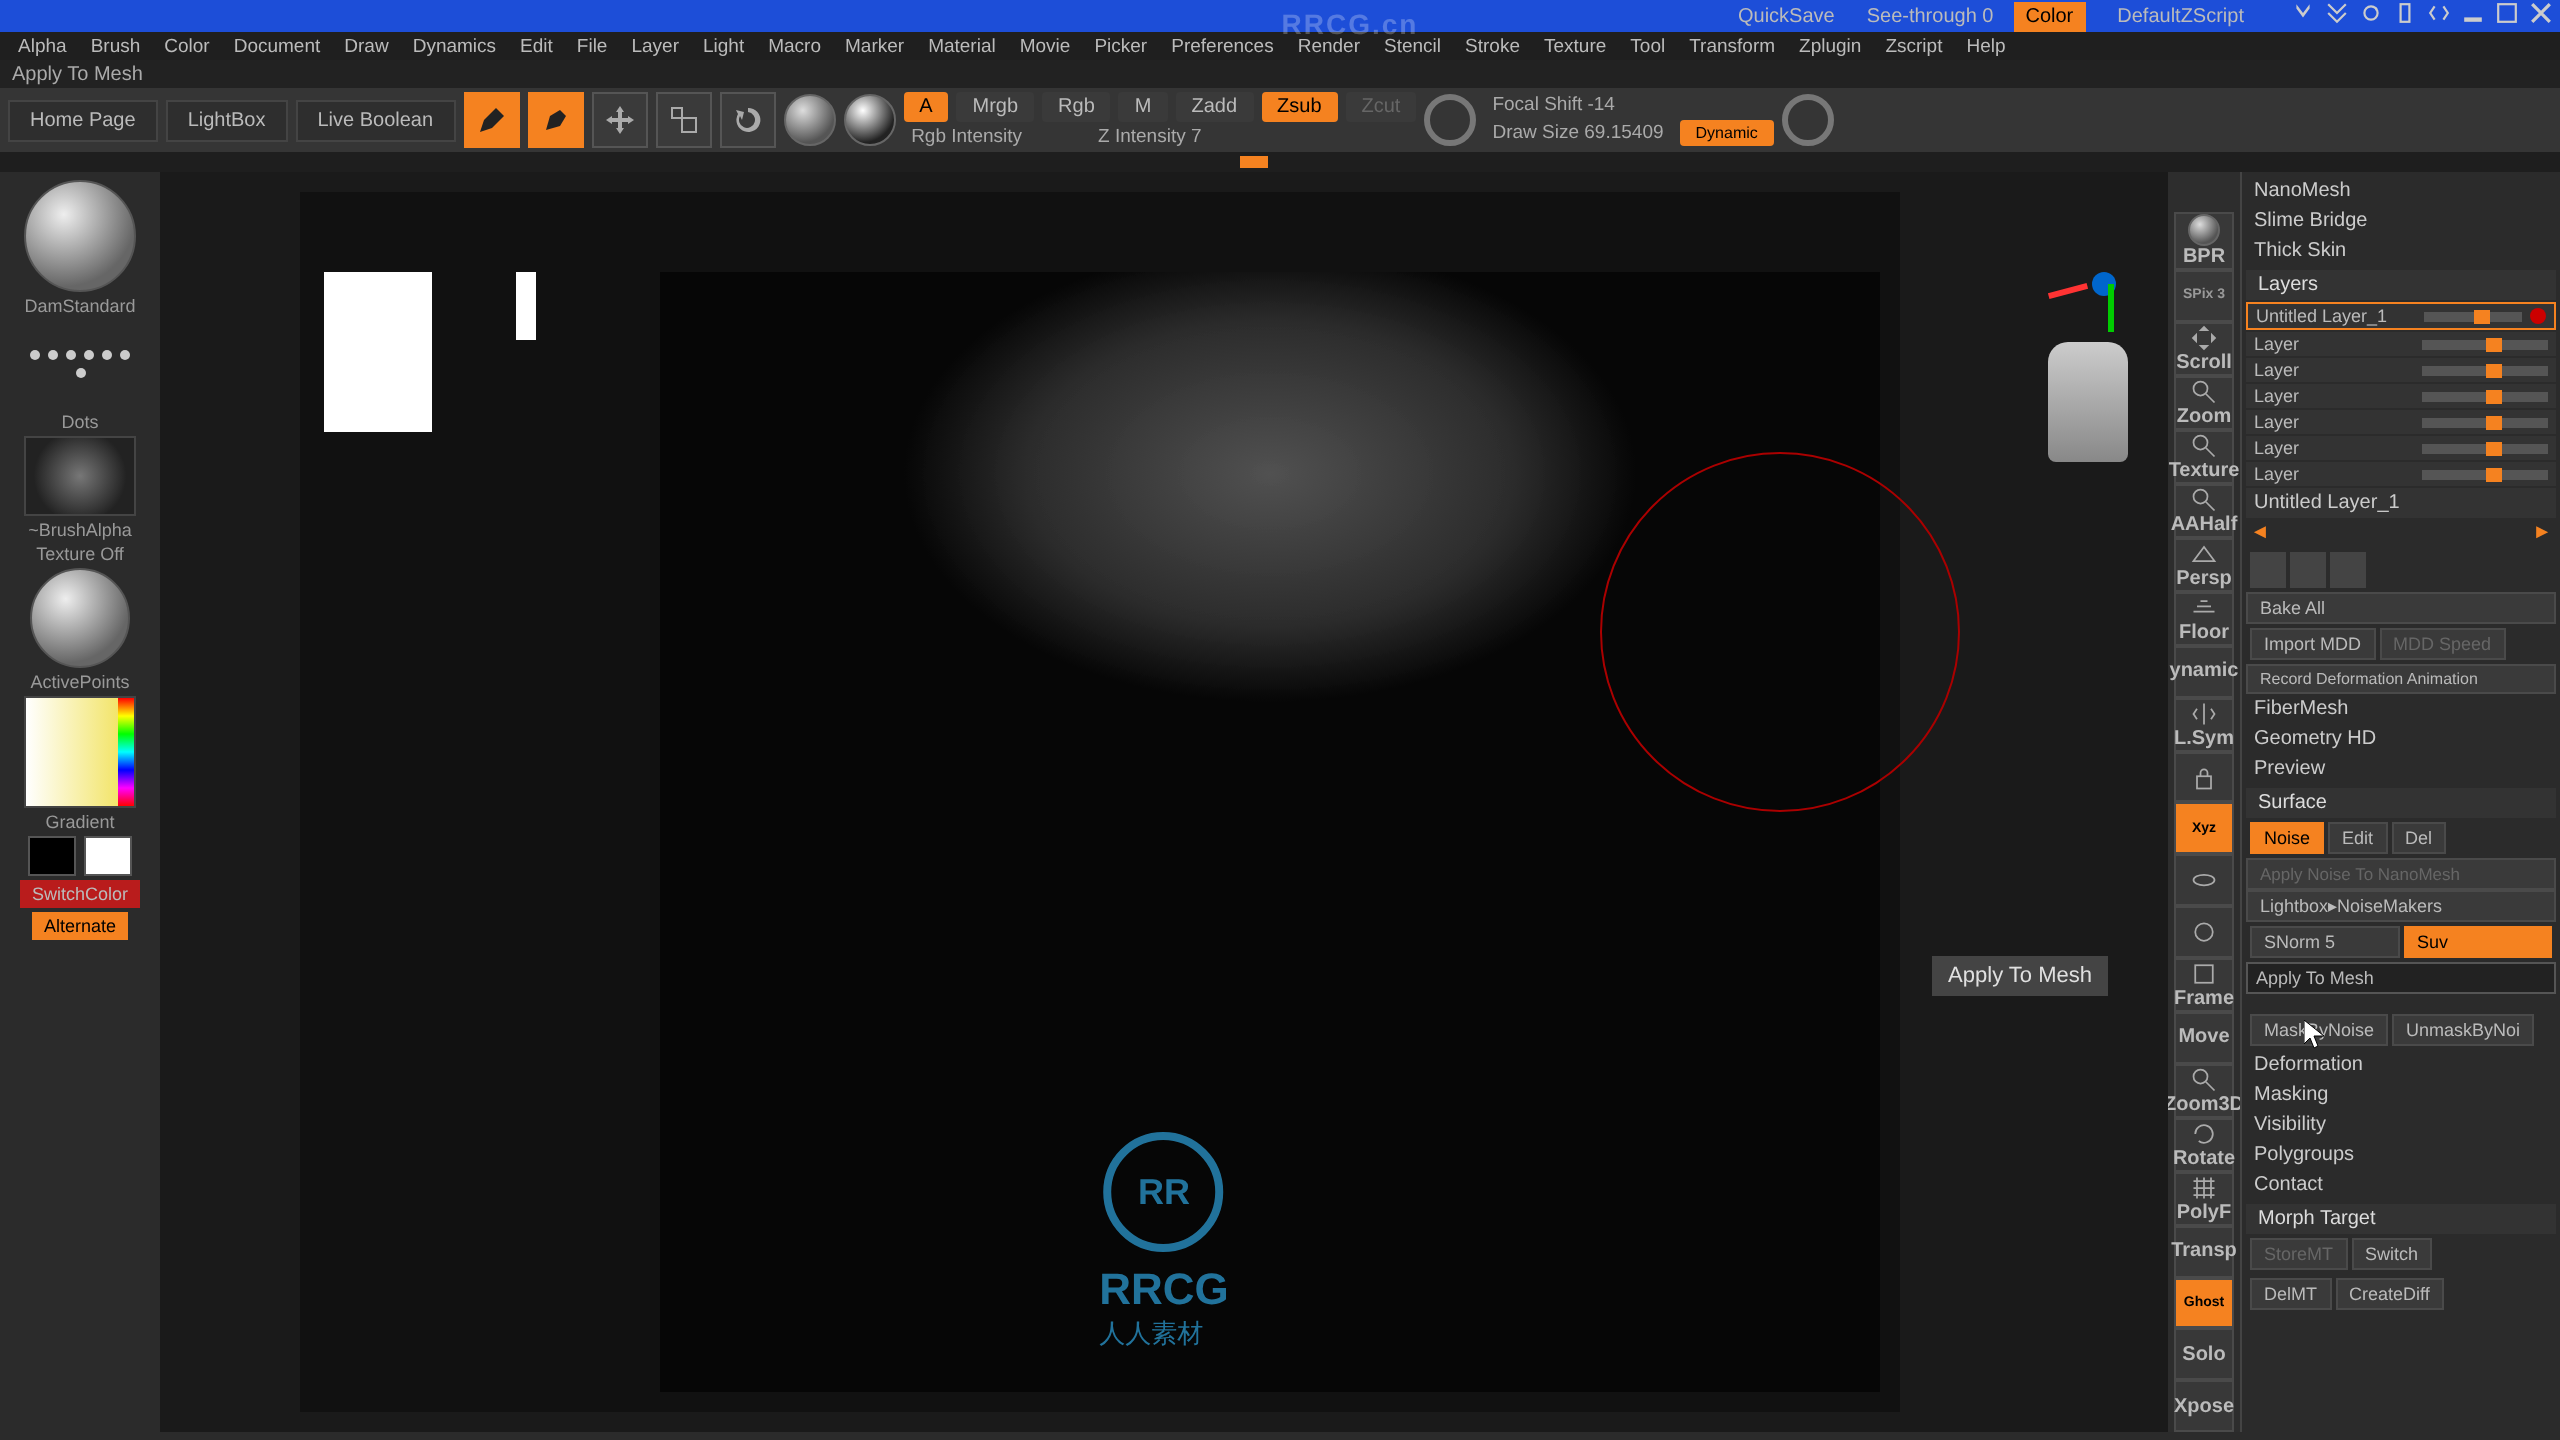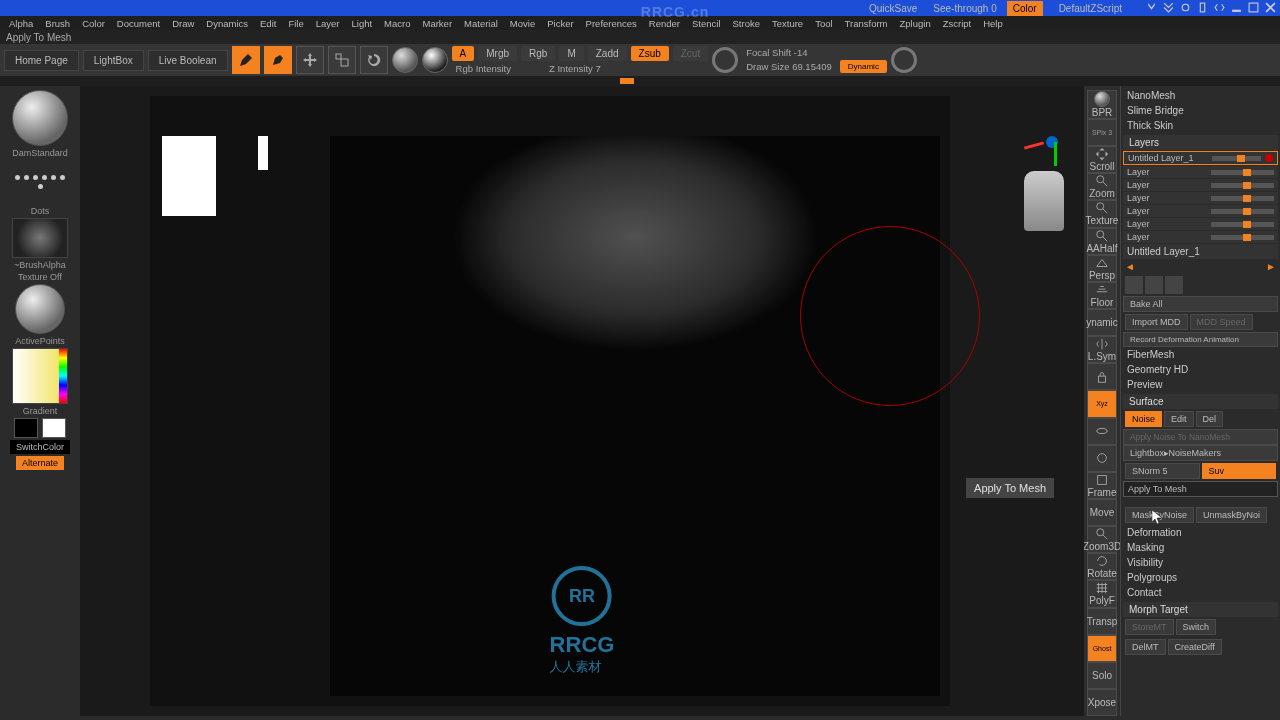--- a/index.html
+++ b/index.html
@@ -44,37 +44,37 @@
 .left-col { width: 80px; background: #2b2b2b; display: flex; flex-direction: column; align-items: center; padding-top: 4px; gap: 2px; }
 .left-col .swatch-big { width: 56px; height: 56px; border-radius: 50%; background: radial-gradient(circle at 35% 30%, #eee, #666 70%); border: 1px solid #555; }
 .left-col .lbl { font-size: 9px; color: #999; }
 .left-col .dots { width: 56px; height: 44px; display: flex; flex-wrap: wrap; justify-content: center; align-content: center; gap: 4px; }
 .left-col .dots .d { width: 5px; height: 5px; border-radius: 50%; background: #ccc; }
 .left-col .alpha-prev { width: 56px; height: 40px; background: radial-gradient(circle, #777 0%, #222 70%); border: 1px solid #444; }
 .color-picker { width: 56px; height: 56px; background: linear-gradient(to right, #fff, #f0e050); position: relative; border: 1px solid #444; }
 .hue { position: absolute; right: 0; top: 0; width: 8px; height: 100%; background: linear-gradient(to bottom, red, yellow, lime, cyan, blue, magenta, red); }
 .swatch-pair { display: flex; gap: 4px; }
 .sw { width: 24px; height: 20px; border: 1px solid #555; }
-.btn-sm { padding: 2px 6px; background: #000000; font-size: 9px; }
+.btn-sm { padding: 2px 6px; background: #b91c1c; font-size: 9px; }
 .btn-sm.orange { background: #f58220; color: #000; }
 
 .canvas { flex: 1; background: #1a1a1a; position: relative; }
 .model-area { position: absolute; left: 70px; top: 10px; width: 800px; height: 610px; background: #111; }
 .white-box { position: absolute; left: 12px; top: 40px; width: 54px; height: 80px; background: #fff; }
 .white-box2 { position: absolute; left: 108px; top: 40px; width: 10px; height: 34px; background: #fff; }
 .model-overlay { position: absolute; left: 180px; top: 40px; right: 10px; bottom: 10px; background: radial-gradient(ellipse 50% 34% at 50% 18%, #555 0%, #333 40%, #111 60%), radial-gradient(ellipse 80% 60% at 50% 100%, #ddd 0%, #bbb 30%, #999 60%, #666 90%); filter: contrast(1.1); }
 .brush-circle { position: absolute; right: -30px; top: 130px; width: 180px; height: 180px; border: 1px solid #a00; border-radius: 50%; }
 .axis-widget { position: absolute; right: 20px; top: 40px; width: 40px; height: 40px; }
 .axis-widget .r { position: absolute; width: 20px; height: 3px; background: #f33; top: 18px; left: 0; transform: rotate(-15deg); }
 .axis-widget .b { position: absolute; width: 12px; height: 12px; background: #06c; border-radius: 50%; top: 10px; left: 22px; }
 .axis-widget .g { position: absolute; width: 3px; height: 24px; background: #0c0; top: 16px; left: 30px; }
 .nav-head { position: absolute; right: 20px; top: 85px; width: 40px; height: 60px; background: linear-gradient(#ccc,#888); border-radius: 10px 10px 4px 4px; }
 .tooltip-float { position: absolute; right: 30px; top: 392px; background: #444; padding: 4px 8px; font-size: 11px; color: #e0e0e0; }
 
-.right-tool-col { width: 36px; background: #2d2d2d; display: flex; flex-direction: column; align-items: center; padding-top: 4px; gap: 0; }
+.right-tool-col { width: 36px; background: #2d2d2d; display: flex; flex-direction: column; align-items: center; padding-top: 20px; gap: 0; font-weight: bold; }
 .rt-btn { width: 30px; height: 30px; background: #383838; border: 1px solid #4a4a4a; display: flex; flex-direction: column; align-items: center; justify-content: center; font-size: 7px; color: #999; cursor: pointer; }
 .rt-btn svg { width: 14px; height: 14px; fill: #aaa; }
 .rt-btn.active { background: #f58220; color: #000; }
 
 .panel { width: 160px; background: #2b2b2b; border-left: 1px solid #444; padding: 2px; overflow: hidden; }
 .p-section { padding: 2px 4px; font-size: 10px; color: #ccc; cursor: pointer; }
 .p-head { background: #333; padding: 2px 6px; font-size: 10px; color: #ddd; margin-top: 2px; }
 .layer-row { display: flex; align-items: center; gap: 4px; padding: 1px 4px; background: #333; margin: 1px 0; }
 .layer-row.active { border: 1px solid #f58220; }
 .layer-slider { flex: 1; height: 5px; background: #555; position: relative; }

